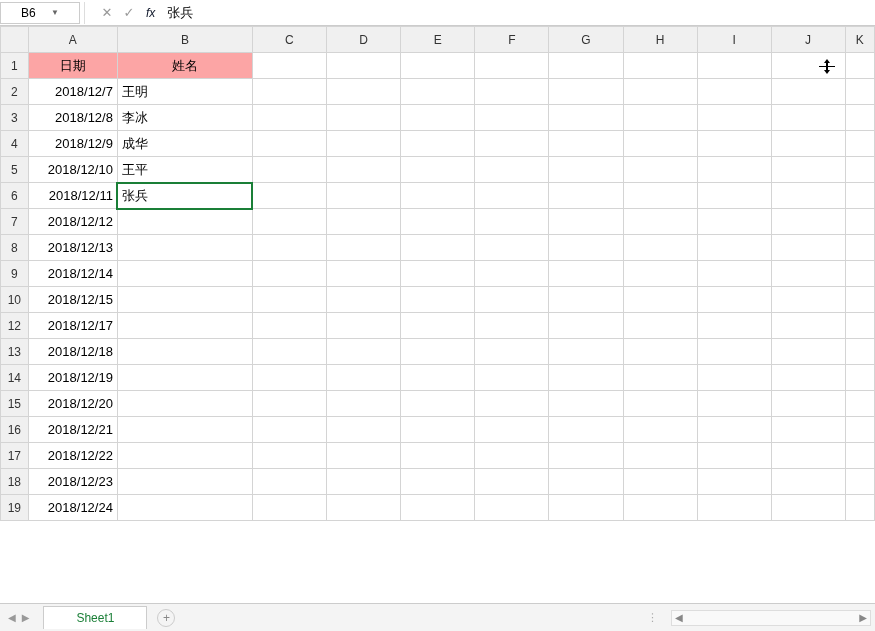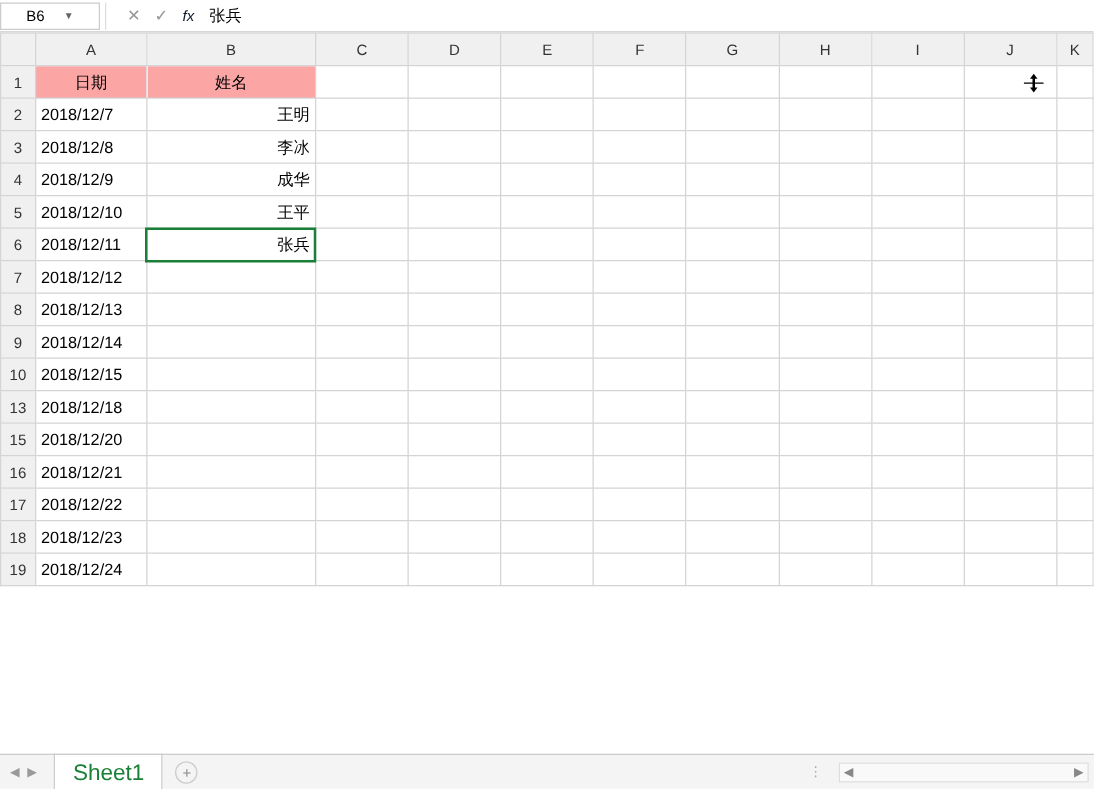--- a/index.html
+++ b/index.html
@@ -21,34 +21,34 @@
   .spreadsheet th { background: #f0f0f0; color: #333; text-align: center; font-size: 12px; }
   .corner-cell { width: 28px; background: #f0f0f0; }
   .row-hdr { width: 28px; text-align: center; background: #f0f0f0; font-size: 12px; color: #333; }
   .col-A { width: 90px; }
   .col-B { width: 140px; }
   .col-std { width: 77px; }
   .col-K { width: 30px; }
   
   .hdr-row-1 td { height: 22px; }
   .data-header { background: #fca5a5; text-align: center; font-weight: bold; font-size: 15px; }
-  .date-cell { }
-  .name-cell { text-align: right; }
+  .date-cell { text-align: right; }
+  .name-cell { text-align: left; }
   
   .active-sel { outline: 2px solid #1a7f37; outline-offset: -1px; }
   
   
   .row-resize-cursor { position: absolute; top: 32px; right: 40px; width: 16px; height: 18px; pointer-events: none; }
   .row-resize-cursor svg { display: block; }
   
   
   .sheet-tabs { position: absolute; bottom: 0; left: 0; right: 0; height: 28px; background: #f4f4f4; border-top: 1px solid #ccc; display: flex; align-items: center; }
   .tab-nav { display: flex; gap: 6px; padding: 0 8px; color: #999; font-size: 10px; }
   .tab-nav span { cursor: pointer; }
-  .sheet-tab { padding: 4px 14px; background: #fff; border: 1px solid #ccc; border-bottom: none; font-size: 18px; color: #1a7f37; margin-left: 6px; }
+  .sheet-tab { padding: 4px 32px; background: #fff; border: 1px solid #ccc; border-bottom: none; font-size: 12px; color: #1a7f37; margin-left: 6px; }
   .add-sheet { margin-left: 10px; width: 18px; height: 18px; border: 1px solid #ccc; border-radius: 50%; display: flex; align-items: center; justify-content: center; font-size: 12px; color: #888; }
   .tab-spacer { flex: 1; }
   .hscroll-hint { width: 200px; height: 16px; border: 1px solid #ddd; margin-right: 4px; position: relative; background: #f9f9f9; }
   .hscroll-hint .arrow { position: absolute; top: 1px; font-size: 10px; color: #888; }
   .hscroll-hint .arrow.left { left: 3px; }
   .hscroll-hint .arrow.right { right: 3px; }
   .dots { font-size: 11px; color: #aaa; margin-right: 12px; letter-spacing: 1px; }
 </style>
 </head>
 <body>
@@ -222,22 +222,50 @@
           <td></td>
           <td></td>
           <td></td>
           <td></td>
           <td></td>
           <td></td>
           <td></td>
           <td></td>
         </tr>
         <tr>
+          <th class="row-hdr">12</th>
+          <td class="date-cell">2018/12/17</td>
+          <td class="name-cell"></td>
+          <td></td>
+          <td></td>
+          <td></td>
+          <td></td>
+          <td></td>
+          <td></td>
+          <td></td>
+          <td></td>
+          <td></td>
+        </tr>
+        <tr>
           <th class="row-hdr">13</th>
           <td class="date-cell">2018/12/18</td>
+          <td class="name-cell"></td>
+          <td></td>
+          <td></td>
+          <td></td>
+          <td></td>
+          <td></td>
+          <td></td>
+          <td></td>
+          <td></td>
+          <td></td>
+        </tr>
+        <tr>
+          <th class="row-hdr">14</th>
+          <td class="date-cell">2018/12/19</td>
           <td class="name-cell"></td>
           <td></td>
           <td></td>
           <td></td>
           <td></td>
           <td></td>
           <td></td>
           <td></td>
           <td></td>
           <td></td>

